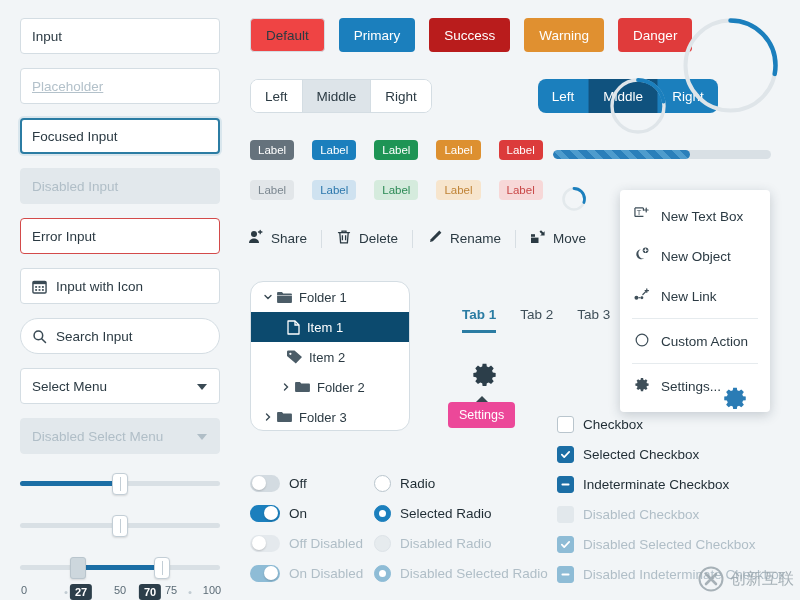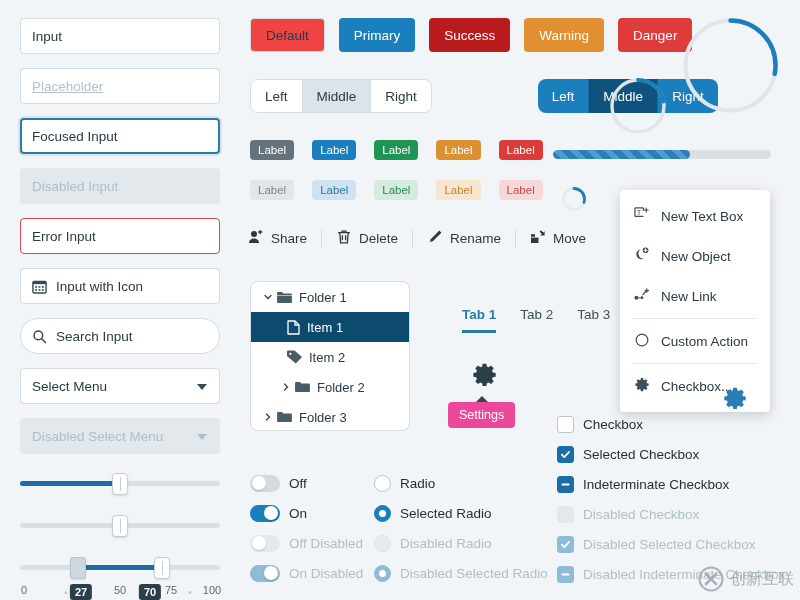--- a/index.html
+++ b/index.html
@@ -114,21 +114,21 @@
   .bg-danger-l  { background: #f7d8d8; color: #c94747; }
 
   
   .toolbar { display: flex; align-items: center; }
   .tb-item { display: flex; align-items: center; font-size: 13.5px; color: #2b3a43; gap: 7px; cursor: pointer; }
   .tb-sep { width: 1px; height: 18px; background: #d7dee3; margin: 0 14px; }
 
   
   #tree {
     position: absolute; left: 250px; top: 281px; width: 160px; height: 150px;
-    background: #fff; border: 1px solid #d4dde3; border-radius: 8px;
+    background: #fff; border: 1px solid #d4dde3; border-radius: 13px;
     overflow: hidden;
   }
   .tr-row { height: 30px; display: flex; align-items: center; font-size: 13px; color: #2b3a43; }
   .tr-row.sel { background: #0c4a6e; color: #fff; }
   .tr-chev { width: 14px; display: flex; justify-content: center; flex: 0 0 14px; }
   .tr-ic { margin: 0 7px 0 2px; display: flex; }
 
   
   #tabs { position: absolute; left: 462px; top: 307px; display: flex; gap: 24px; }
   .tab { font-size: 13.5px; color: #3f4f59; padding-bottom: 8px; cursor: pointer; }
@@ -509,21 +509,21 @@
     <span>Custom Action</span>
   </div>
   <div class="m-sep"></div>
   <div class="mi">
     <span>
       <svg width="16" height="16" viewBox="0 0 24 24" fill="#3f4f59">
         <path d="M12 8a4 4 0 100 8 4 4 0 000-8zm0 2.2a1.8 1.8 0 110 3.6 1.8 1.8 0 010-3.6z"></path>
         <path d="M10.3 1.5h3.4l.35 2.5 1.7.72 2.05-1.5 2.4 2.4-1.5 2.05.72 1.7 2.5.35v3.4l-2.5.35-.72 1.7 1.5 2.05-2.4 2.4-2.05-1.5-1.7.72-.35 2.5h-3.4l-.35-2.5-1.7-.72-2.05 1.5-2.4-2.4 1.5-2.05-.72-1.7-2.5-.35v-3.4l2.5-.35.72-1.7-1.5-2.05 2.4-2.4 2.05 1.5 1.7-.72z"></path>
       </svg>
     </span>
-    <span>Checkbox...</span>
+    <span>Settings...</span>
   </div>
 </div>
 
 <div class="abs" style="left:722px;top:386px">
   <svg width="26" height="26" viewBox="0 0 24 24" fill="#2b7cb5">
     <path d="M12 8a4 4 0 100 8 4 4 0 000-8zm0 2.2a1.8 1.8 0 110 3.6 1.8 1.8 0 010-3.6z"></path>
     <path d="M10.3 1.5h3.4l.35 2.5 1.7.72 2.05-1.5 2.4 2.4-1.5 2.05.72 1.7 2.5.35v3.4l-2.5.35-.72 1.7 1.5 2.05-2.4 2.4-2.05-1.5-1.7.72-.35 2.5h-3.4l-.35-2.5-1.7-.72-2.05 1.5-2.4-2.4 1.5-2.05-.72-1.7-2.5-.35v-3.4l2.5-.35.72-1.7-1.5-2.05 2.4-2.4 2.05 1.5 1.7-.72z"></path>
   </svg>
 </div>
 

